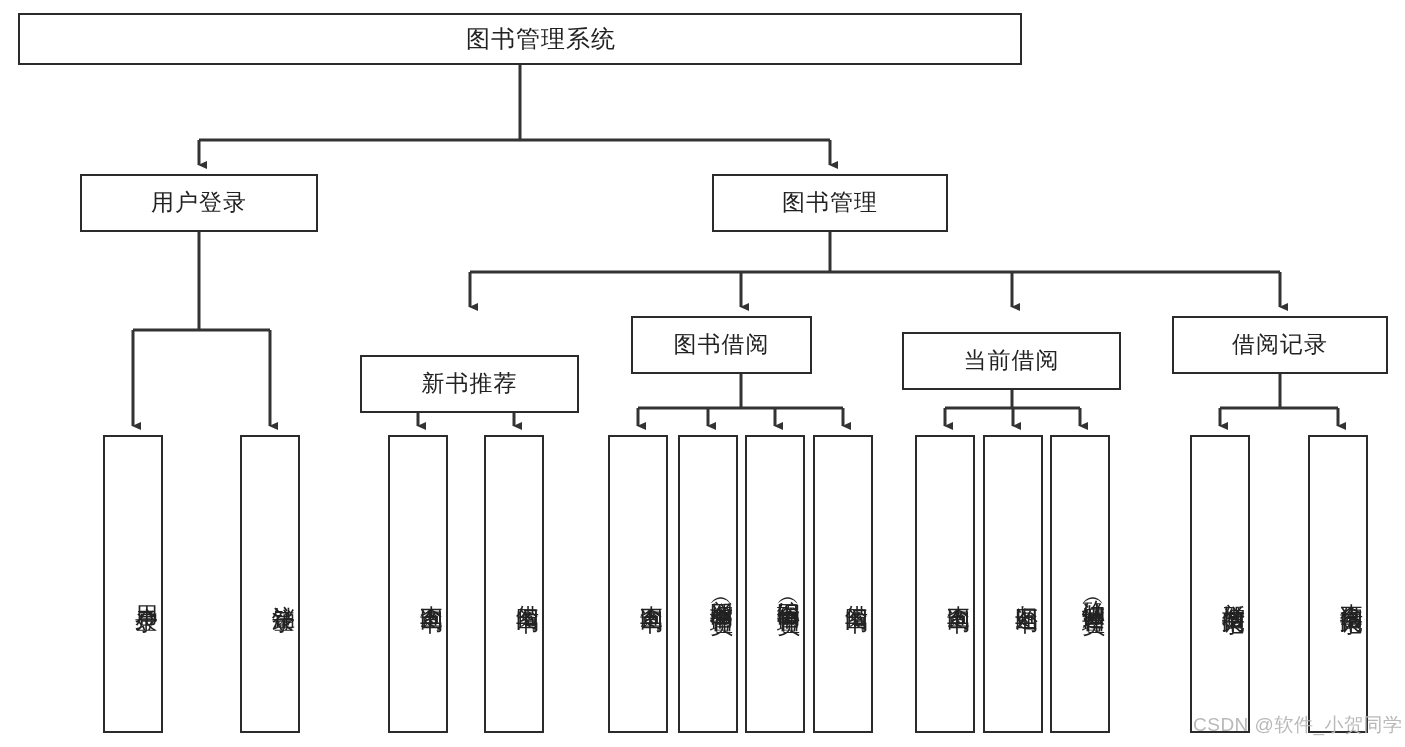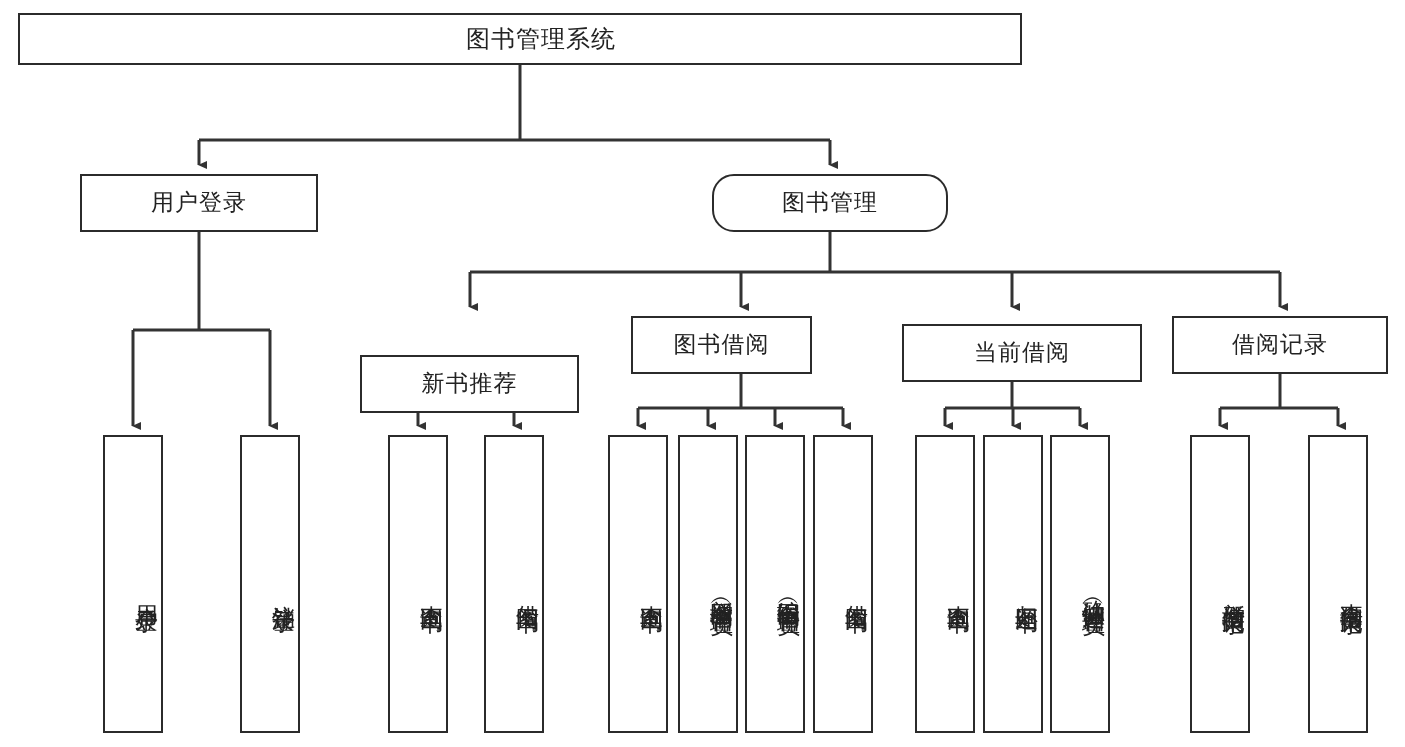--- a/index.html
+++ b/index.html
@@ -81,30 +81,30 @@
       </g>
   </svg>
 
   <div id="node-layer">
       <div class="node horiz root" style="left: 18px; top: 13px; width: 1004px; height: 52px; border-color: rgb(43, 43, 43); background: rgb(255, 255, 255); color: rgb(34, 34, 34);">
         <span>图书管理系统</span>
       </div>
       <div class="node horiz" style="left: 80px; top: 174px; width: 238px; height: 58px; border-color: rgb(43, 43, 43); background: rgb(255, 255, 255); color: rgb(34, 34, 34);">
         <span>用户登录</span>
       </div>
-      <div class="node horiz" style="left: 712px; top: 174px; width: 236px; height: 58px; border-color: rgb(43, 43, 43); background: rgb(255, 255, 255); color: rgb(34, 34, 34); border-radius: 22px;">
+      <div class="node horiz" style="left: 712px; top: 174px; width: 236px; height: 58px; border-color: rgb(43, 43, 43); background: rgb(255, 255, 255); color: rgb(34, 34, 34);">
         <span>图书管理</span>
       </div>
       <div class="node horiz" style="left: 360px; top: 316px; width: 219px; height: 58px; border-color: rgb(43, 43, 43); background: rgb(255, 255, 255); color: rgb(34, 34, 34); margin-top: 39px;">
         <span>新书推荐</span>
       </div>
       <div class="node horiz" style="left: 631px; top: 316px; width: 181px; height: 58px; border-color: rgb(43, 43, 43); background: rgb(255, 255, 255); color: rgb(34, 34, 34);">
         <span>图书借阅</span>
       </div>
-      <div class="node horiz" style="left: 902px; top: 324px; width: 240px; height: 58px; border-color: rgb(43, 43, 43); background: rgb(255, 255, 255); color: rgb(34, 34, 34);">
+      <div class="node horiz" style="left: 902px; top: 332px; width: 219px; height: 58px; border-color: rgb(43, 43, 43); background: rgb(255, 255, 255); color: rgb(34, 34, 34);">
         <span>当前借阅</span>
       </div>
       <div class="node horiz" style="left: 1172px; top: 316px; width: 216px; height: 58px; border-color: rgb(43, 43, 43); background: rgb(255, 255, 255); color: rgb(34, 34, 34);">
         <span>借阅记录</span>
       </div>
       <div class="node vert" style="left: 103px; top: 435px; width: 60px; height: 298px; border-color: rgb(43, 43, 43); background: rgb(255, 255, 255); color: rgb(34, 34, 34);">
         <span class="vtext">用户登录</span>
       </div>
       <div class="node vert" style="left: 240px; top: 435px; width: 60px; height: 298px; border-color: rgb(43, 43, 43); background: rgb(255, 255, 255); color: rgb(34, 34, 34);">
         <span class="vtext">注销登录</span>
@@ -137,13 +137,14 @@
         <span class="vtext">确认归还（管理员）</span>
       </div>
       <div class="node vert" style="left: 1190px; top: 435px; width: 60px; height: 298px; border-color: rgb(43, 43, 43); background: rgb(255, 255, 255); color: rgb(34, 34, 34);">
         <span class="vtext">新增借阅记录</span>
       </div>
       <div class="node vert" style="left: 1308px; top: 435px; width: 60px; height: 298px; border-color: rgb(43, 43, 43); background: rgb(255, 255, 255); color: rgb(34, 34, 34);">
         <span class="vtext">查询借阅记录</span>
       </div>
     </div>
 
+  <div class="watermark" id="watermark" style="left:1193px;top:712px;">CSDN @软件_小贺同学</div>
 </div>
 
 </body></html>

